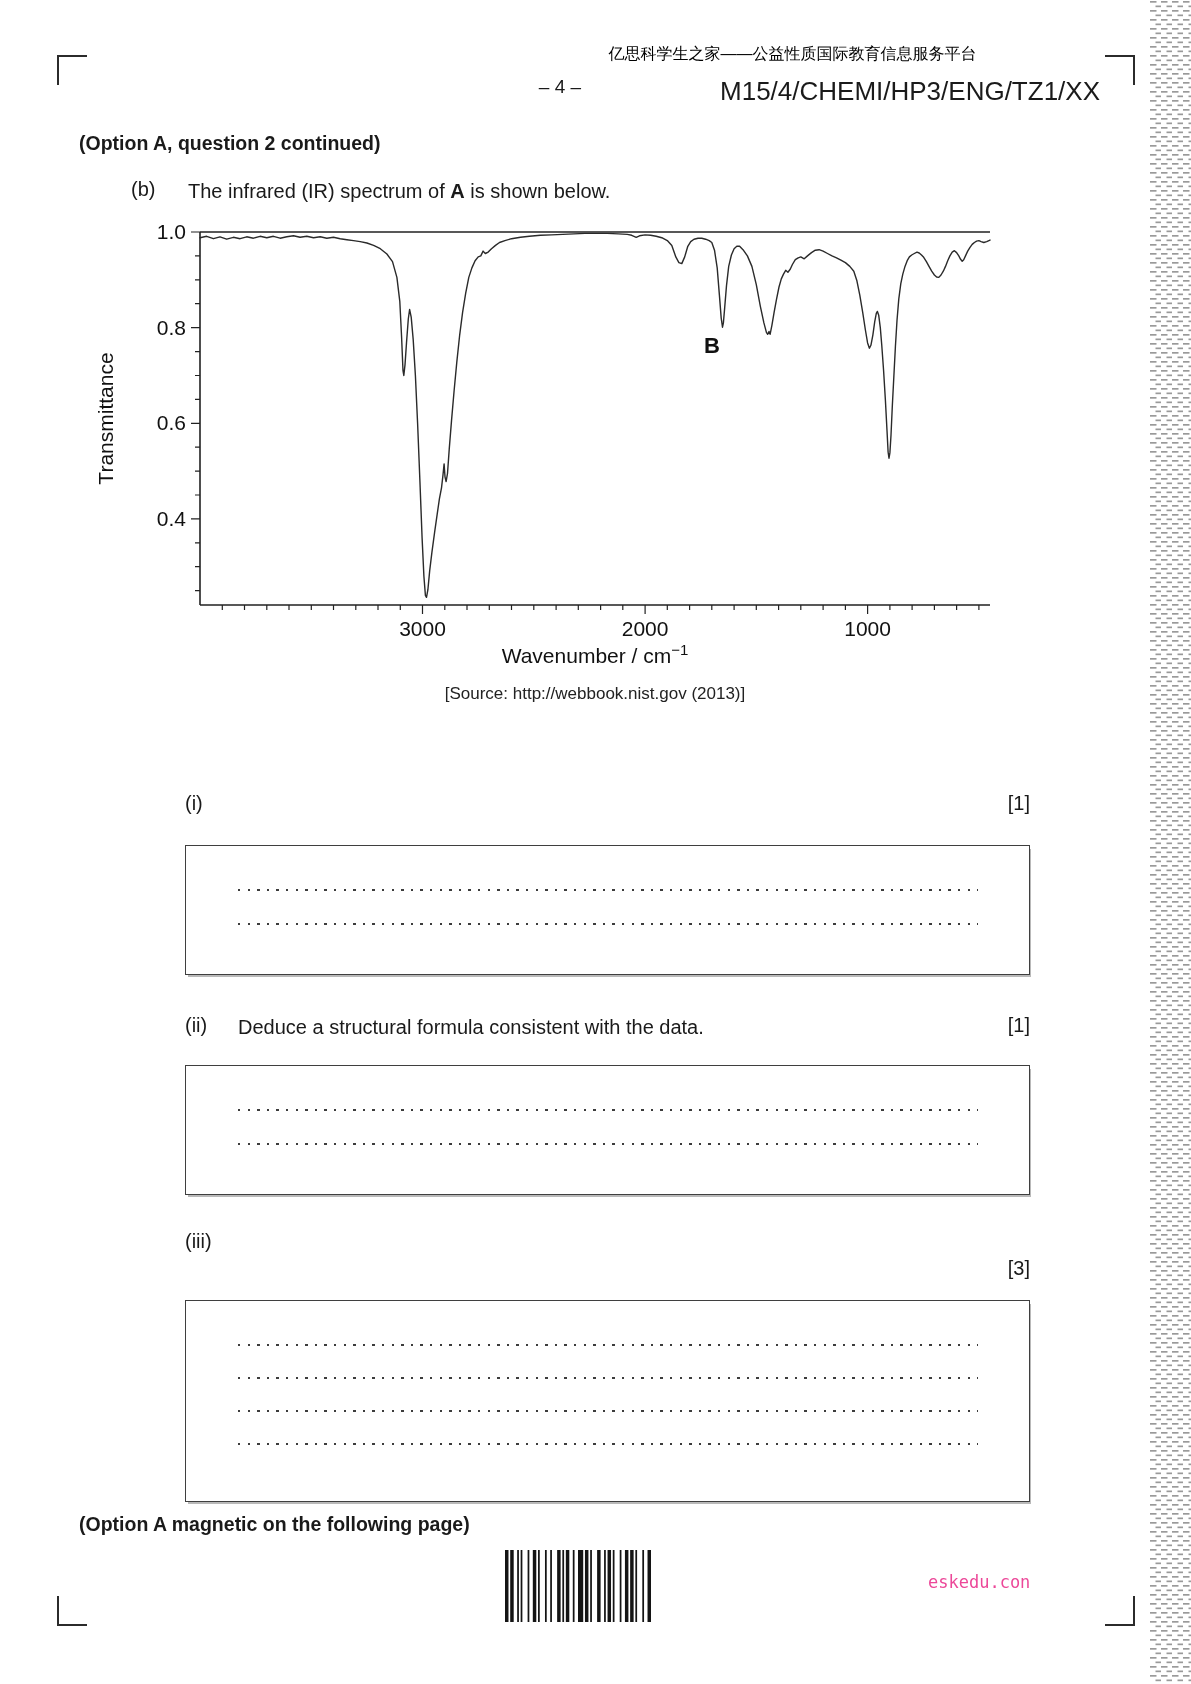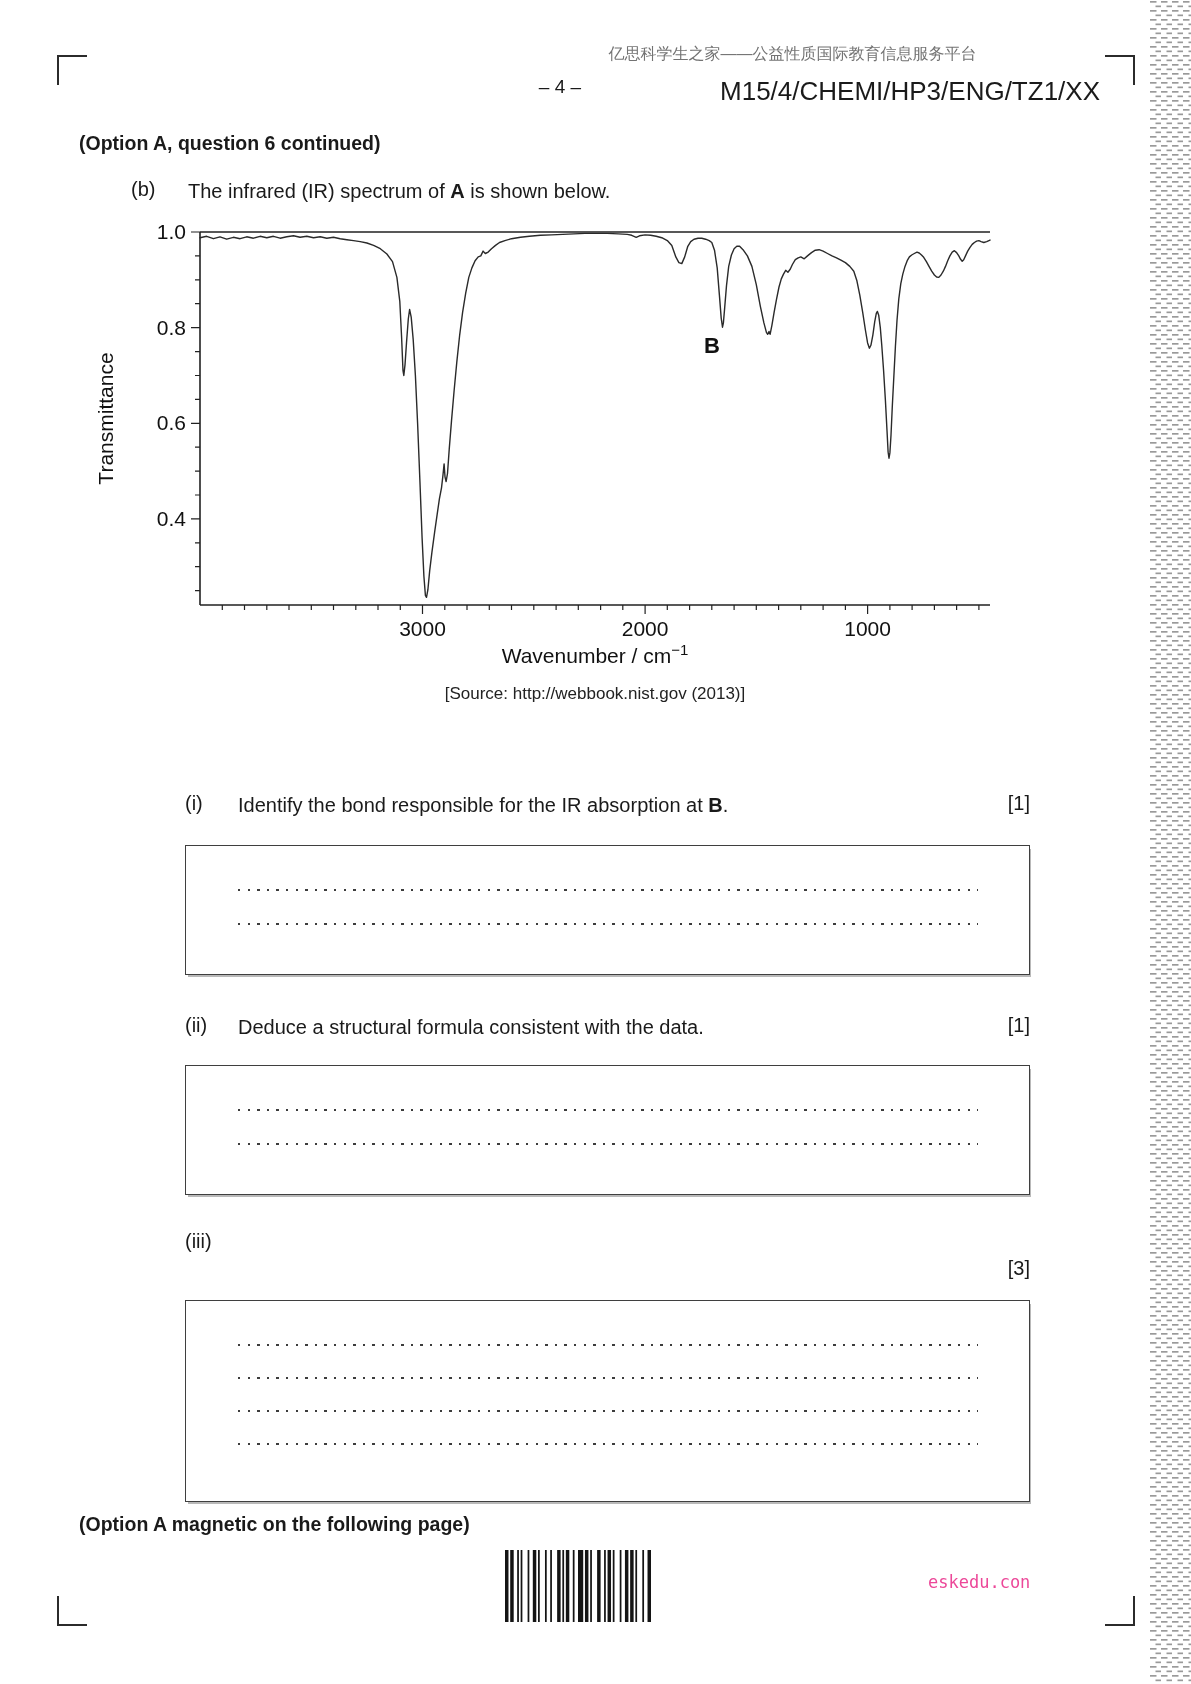--- a/index.html
+++ b/index.html
@@ -1,21 +1,21 @@
 <!DOCTYPE html>
 <html><head>
 <meta charset="utf-8">
 <style>
   html,body{margin:0;padding:0;background:#fff;}
   .page{
     position:relative;width:1191px;height:1684px;background:#ffffff;
     font-family:"Liberation Sans",sans-serif;color:#1a1a1a;overflow:hidden;
   }
   .abs{position:absolute;}
-  .watermark{color:#737373;font-size:16px;}
+  .watermark{color:#000000;font-size:16px;}
   .pgnum{font-size:19px;}
   .examcode{font-size:26px;}
   .bold{font-weight:bold;}
   .note{font-weight:bold;font-size:19.5px;}
   .qtext{font-size:20px;line-height:27px;}
   .qlabel{font-size:20px;}
   .marks{font-size:20px;text-align:right;width:60px;}
   .source{font-size:17px;color:#222;text-align:center;}
   .ansbox{
     position:absolute;left:185px;width:845px;border:1.6px solid #3f3f3f;
@@ -52,21 +52,21 @@
 
   <div class="cropmark cm-tl abs" style="left:57px;top:55px;"></div>
   <div class="cropmark cm-tr abs" style="left:1105px;top:55px;"></div>
   <div class="cropmark cm-bl abs" style="left:57px;top:1596px;"></div>
   <div class="cropmark cm-br abs" style="left:1105px;top:1596px;"></div>
 
   <div class="abs watermark" style="left:555px;top:44px;width:475px;text-align:center;">亿思科学生之家——公益性质国际教育信息服务平台</div>
   <div class="abs pgnum" style="left:500px;top:76px;width:120px;text-align:center;">– 4 –</div>
   <div class="abs examcode" style="left:640px;top:76px;width:460px;text-align:right;">M15/4/CHEMI/HP3/ENG/TZ1/XX</div>
 
-  <div class="abs note" style="left:79px;top:132px;">(Option A, question 6 continued)</div>
+  <div class="abs note" style="left:79px;top:132px;">(Option A, question 2 continued)</div>
 
   <div class="abs qlabel" style="left:131px;top:178px;">(b)</div>
   <div class="abs qtext" style="left:188px;top:178px;">
     <span>The infrared (IR) spectrum of </span><span class="bold">A</span><span> is shown below.</span>
   </div>
 
   <svg id="ir-chart" class="abs" style="left:90px;top:215px;" width="960" height="460" viewBox="90 215 960 460">
       <path d="M200,232 H990 M200,232 V605 M200,605 H990" stroke="#222" stroke-width="1.6" fill="none"></path>
       <path d="M222.3,605 v5 M244.5,605 v5 M266.8,605 v5 M289.0,605 v5 M311.3,605 v5 M333.5,605 v5 M355.8,605 v5 M378.0,605 v5 M400.3,605 v5 M422.5,605 v9 M444.8,605 v5 M467.0,605 v5 M489.3,605 v5 M511.5,605 v5 M533.8,605 v5 M556.1,605 v5 M578.3,605 v5 M600.6,605 v5 M622.8,605 v5 M645.1,605 v9 M667.3,605 v5 M689.6,605 v5 M711.8,605 v5 M734.1,605 v5 M756.3,605 v5 M778.6,605 v5 M800.8,605 v5 M823.1,605 v5 M845.4,605 v5 M867.6,605 v9 M889.9,605 v5 M912.1,605 v5 M934.4,605 v5 M956.6,605 v5 M978.9,605 v5 M200,590.7 h-5 M200,566.7 h-5 M200,542.8 h-5 M200,495.0 h-5 M200,471.1 h-5 M200,447.2 h-5 M200,399.4 h-5 M200,375.5 h-5 M200,351.6 h-5 M200,303.7 h-5 M200,279.8 h-5 M200,255.9 h-5 M200,232.0 h-9 M200,327.6 h-9 M200,423.3 h-9 M200,518.9 h-9 " stroke="#222" stroke-width="1.2" fill="none"></path>
       <text x="422.53521126760563" y="636" text-anchor="middle" font-size="21" fill="#111">3000</text>
@@ -78,23 +78,20 @@
       <text x="186" y="525.9230769230769" text-anchor="end" font-size="21" fill="#111">0.4</text>
       <text x="595" y="663" text-anchor="middle" font-size="21" fill="#111"><tspan>Wavenumber / cm</tspan><tspan dy="-8" font-size="15">−1</tspan></text>
       <text transform="translate(113,418.5) rotate(-90)" text-anchor="middle" font-size="21" fill="#111">Transmittance</text>
       <polyline points="200.0,237.7 206.7,236.3 213.4,238.7 220.0,236.8 226.7,239.2 233.4,237.3 240.1,238.7 246.7,236.8 253.4,238.2 260.1,236.3 266.8,237.7 273.4,236.3 280.1,238.2 286.8,236.8 293.5,235.8 300.1,237.3 306.8,236.3 313.5,237.7 320.2,236.8 326.8,238.2 333.5,237.3 340.2,238.7 346.9,239.7 353.5,240.6 360.2,241.6 366.9,243.0 373.6,245.4 380.3,248.7 386.9,254.0 392.5,261.6 396.9,277.4 399.8,301.3 401.6,337.2 403.0,370.7 403.8,375.5 405.0,364.9 406.5,342.9 408.3,319.0 409.6,309.5 411.2,317.1 413.2,339.6 415.4,375.5 417.6,423.3 419.9,480.7 422.1,538.1 423.9,576.3 425.4,595.4 426.5,597.3 427.9,589.7 429.7,570.6 431.9,552.4 434.6,532.3 437.2,514.1 439.4,498.8 441.5,487.8 443.0,474.9 444.1,463.9 445.0,476.8 446.1,481.6 447.5,473.5 449.2,449.6 451.5,420.9 454.1,390.8 456.8,362.1 459.7,334.8 462.6,312.3 465.7,293.2 468.8,277.4 471.9,267.9 475.1,260.7 478.2,256.9 480.8,255.9 483.1,251.1 485.3,253.5 488.2,252.1 491.5,248.7 495.5,245.4 499.5,242.5 504.9,240.6 511.5,238.7 520.5,237.3 529.4,236.3 540.5,235.3 551.6,234.9 562.7,234.4 573.9,233.9 585.0,233.4 596.1,233.4 607.2,233.4 618.4,233.9 627.3,234.4 631.7,235.3 636.2,237.3 639.5,235.8 645.1,234.9 650.6,235.3 656.2,236.3 661.8,237.7 667.3,240.6 671.8,245.4 675.8,256.9 678.9,262.6 681.8,263.6 684.7,256.9 687.8,246.3 690.7,241.6 694.0,239.2 698.0,238.2 701.8,238.2 705.6,239.2 709.2,240.6 711.8,242.5 714.5,250.2 717.2,267.9 719.4,295.1 721.2,318.1 722.5,327.2 723.4,322.9 724.7,307.6 726.5,285.6 728.7,266.4 731.4,255.0 734.1,248.7 736.8,246.3 739.6,246.3 743.0,249.7 747.4,255.9 751.9,266.4 756.3,284.6 760.3,306.1 763.9,322.9 766.4,332.4 767.7,334.3 769.0,331.5 770.1,334.3 771.9,325.3 774.1,312.3 776.4,299.9 779.0,287.0 781.3,278.9 783.5,274.1 785.7,270.3 787.9,272.2 790.2,269.3 792.4,264.5 795.3,259.7 798.2,257.8 800.8,256.9 804.2,258.8 807.5,255.9 811.5,252.6 815.3,250.2 819.1,249.7 823.1,251.1 827.5,253.5 832.0,255.9 836.5,257.8 840.9,260.2 845.4,262.6 849.8,266.4 853.8,271.2 856.9,280.8 859.8,295.1 862.7,312.3 865.4,330.0 867.6,342.9 869.4,348.2 870.9,345.3 872.9,334.8 874.7,321.9 876.3,313.3 877.4,311.4 878.7,315.2 880.3,327.6 881.8,345.8 883.6,370.7 885.4,400.3 887.0,430.5 888.1,452.0 889.0,458.2 889.9,452.9 891.0,435.2 892.3,406.5 893.9,375.5 895.4,346.8 897.0,320.5 898.8,298.9 900.8,283.6 902.8,274.1 905.0,266.4 907.2,260.7 909.4,256.9 911.7,255.0 914.3,253.5 917.0,252.1 919.2,253.0 921.5,255.0 923.7,257.3 926.4,261.6 929.0,266.4 931.7,271.2 934.4,275.0 936.6,277.0 938.8,277.4 941.0,275.0 943.3,271.2 945.5,266.4 947.7,260.7 949.9,255.9 952.2,252.1 954.4,250.7 956.6,252.6 958.8,255.9 960.6,259.3 962.2,261.2 963.7,259.7 965.5,255.9 967.7,251.1 970.0,247.3 972.2,244.4 974.4,242.5 976.6,241.1 978.9,240.6 981.1,241.6 983.8,242.5 986.7,241.6 988.9,240.6 990.0,240.1" fill="none" stroke="#2a2a2a" stroke-width="1.4" stroke-linejoin="round" stroke-linecap="round"></polyline>
       <text x="711.8309859154929" y="352.5076923076923" text-anchor="middle" font-size="22" font-weight="bold" fill="#111">B</text>
     </svg>
 
   <div class="abs source" style="left:200px;top:684px;width:790px;">[Source: http://webbook.nist.gov (2013)]</div>
 
   <div class="abs qlabel" style="left:185px;top:792px;">(i)</div>
-  <div class="abs qtext" style="left:238px;top:792px;width:730px;">
-    <span>Identify the bond responsible for the IR absorption at </span><span class="bold">B</span><span>.</span>
-  </div>
   <div class="abs marks" style="left:970px;top:792px;">[1]</div>
 
   <div class="ansbox" style="top:845px;height:130px;">
     <div class="dots" style="top:43px;"></div>
     <div class="dots" style="top:77px;"></div>
   </div>
 
   <div class="abs qlabel" style="left:185px;top:1014px;">(ii)</div>
   <div class="abs qtext" style="left:238px;top:1014px;width:730px;">
     <span>Deduce a structural formula consistent with the data.</span><span class="bold"></span><span></span>

